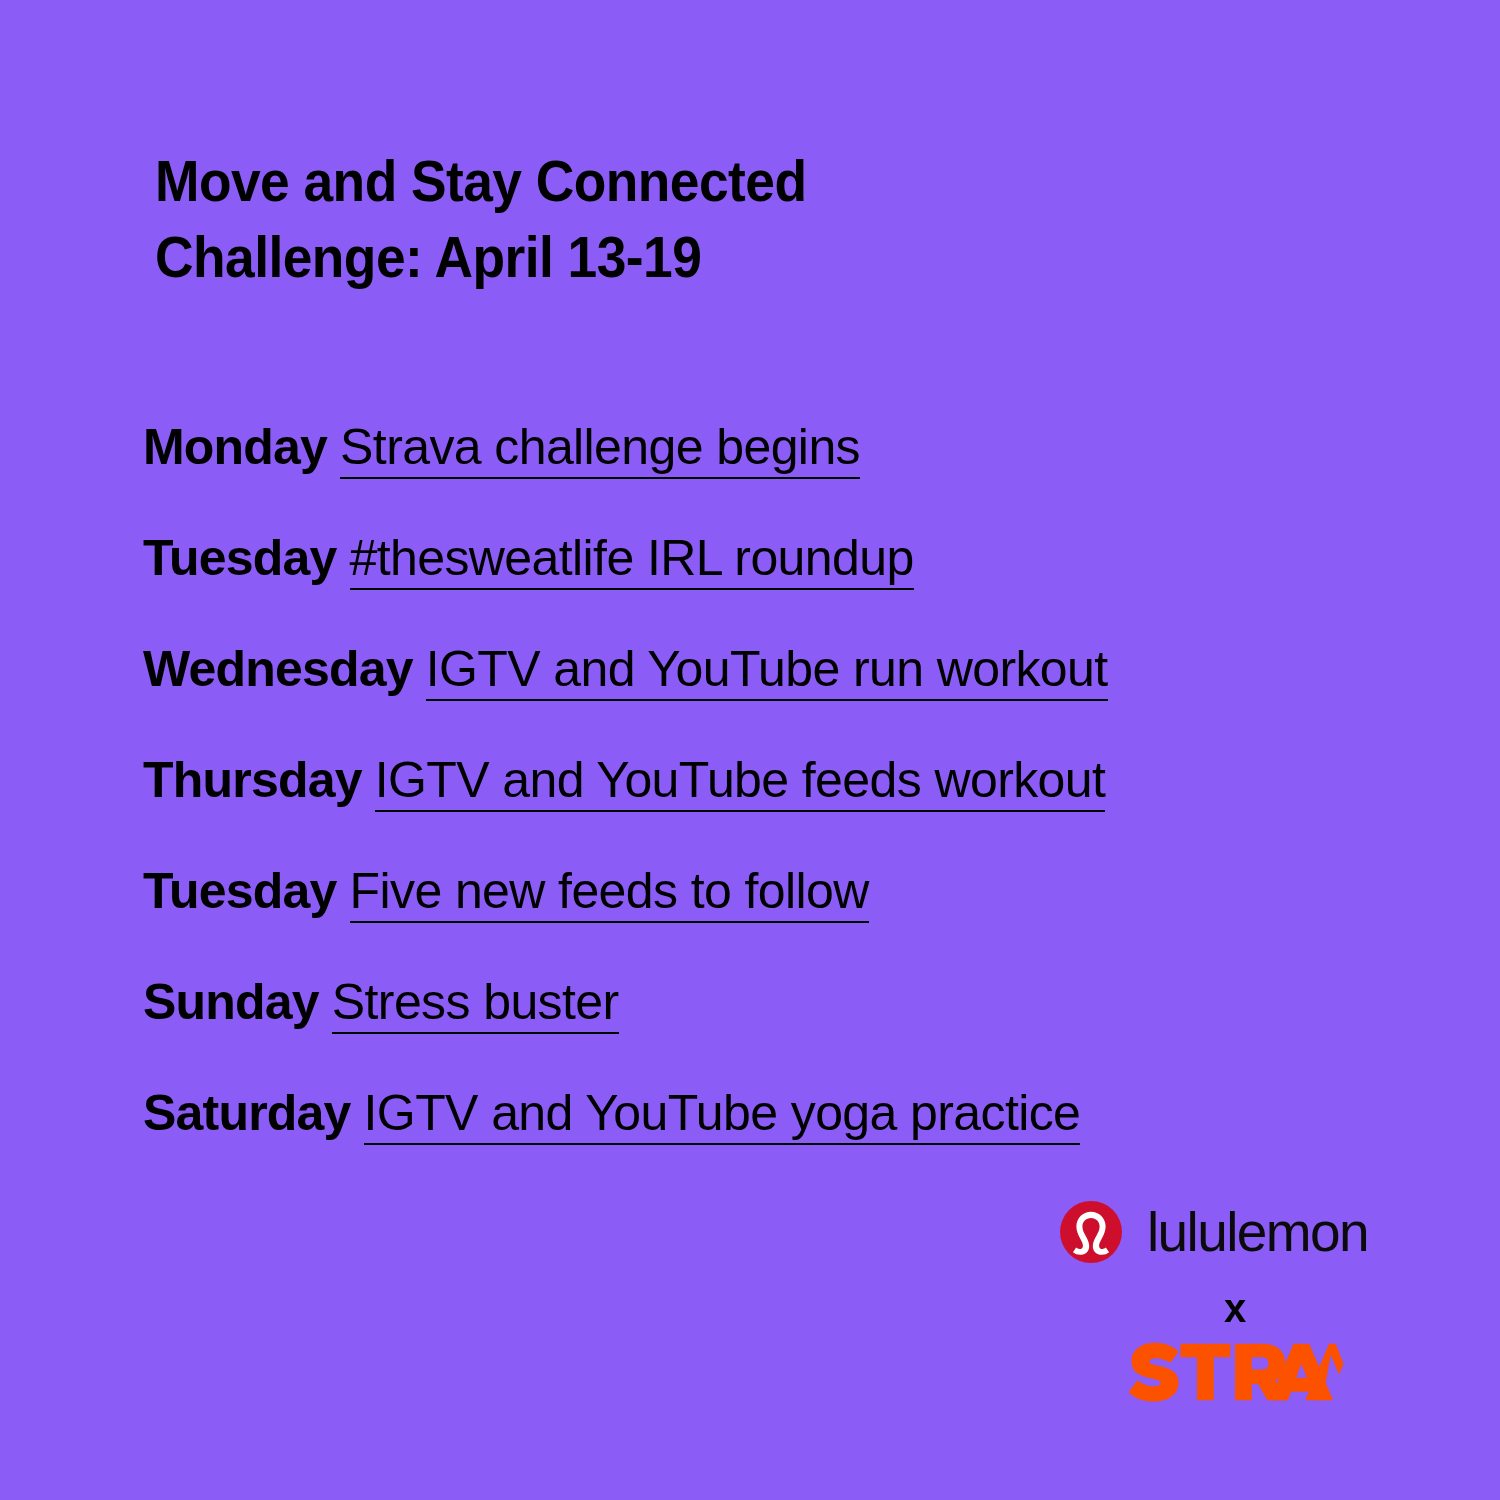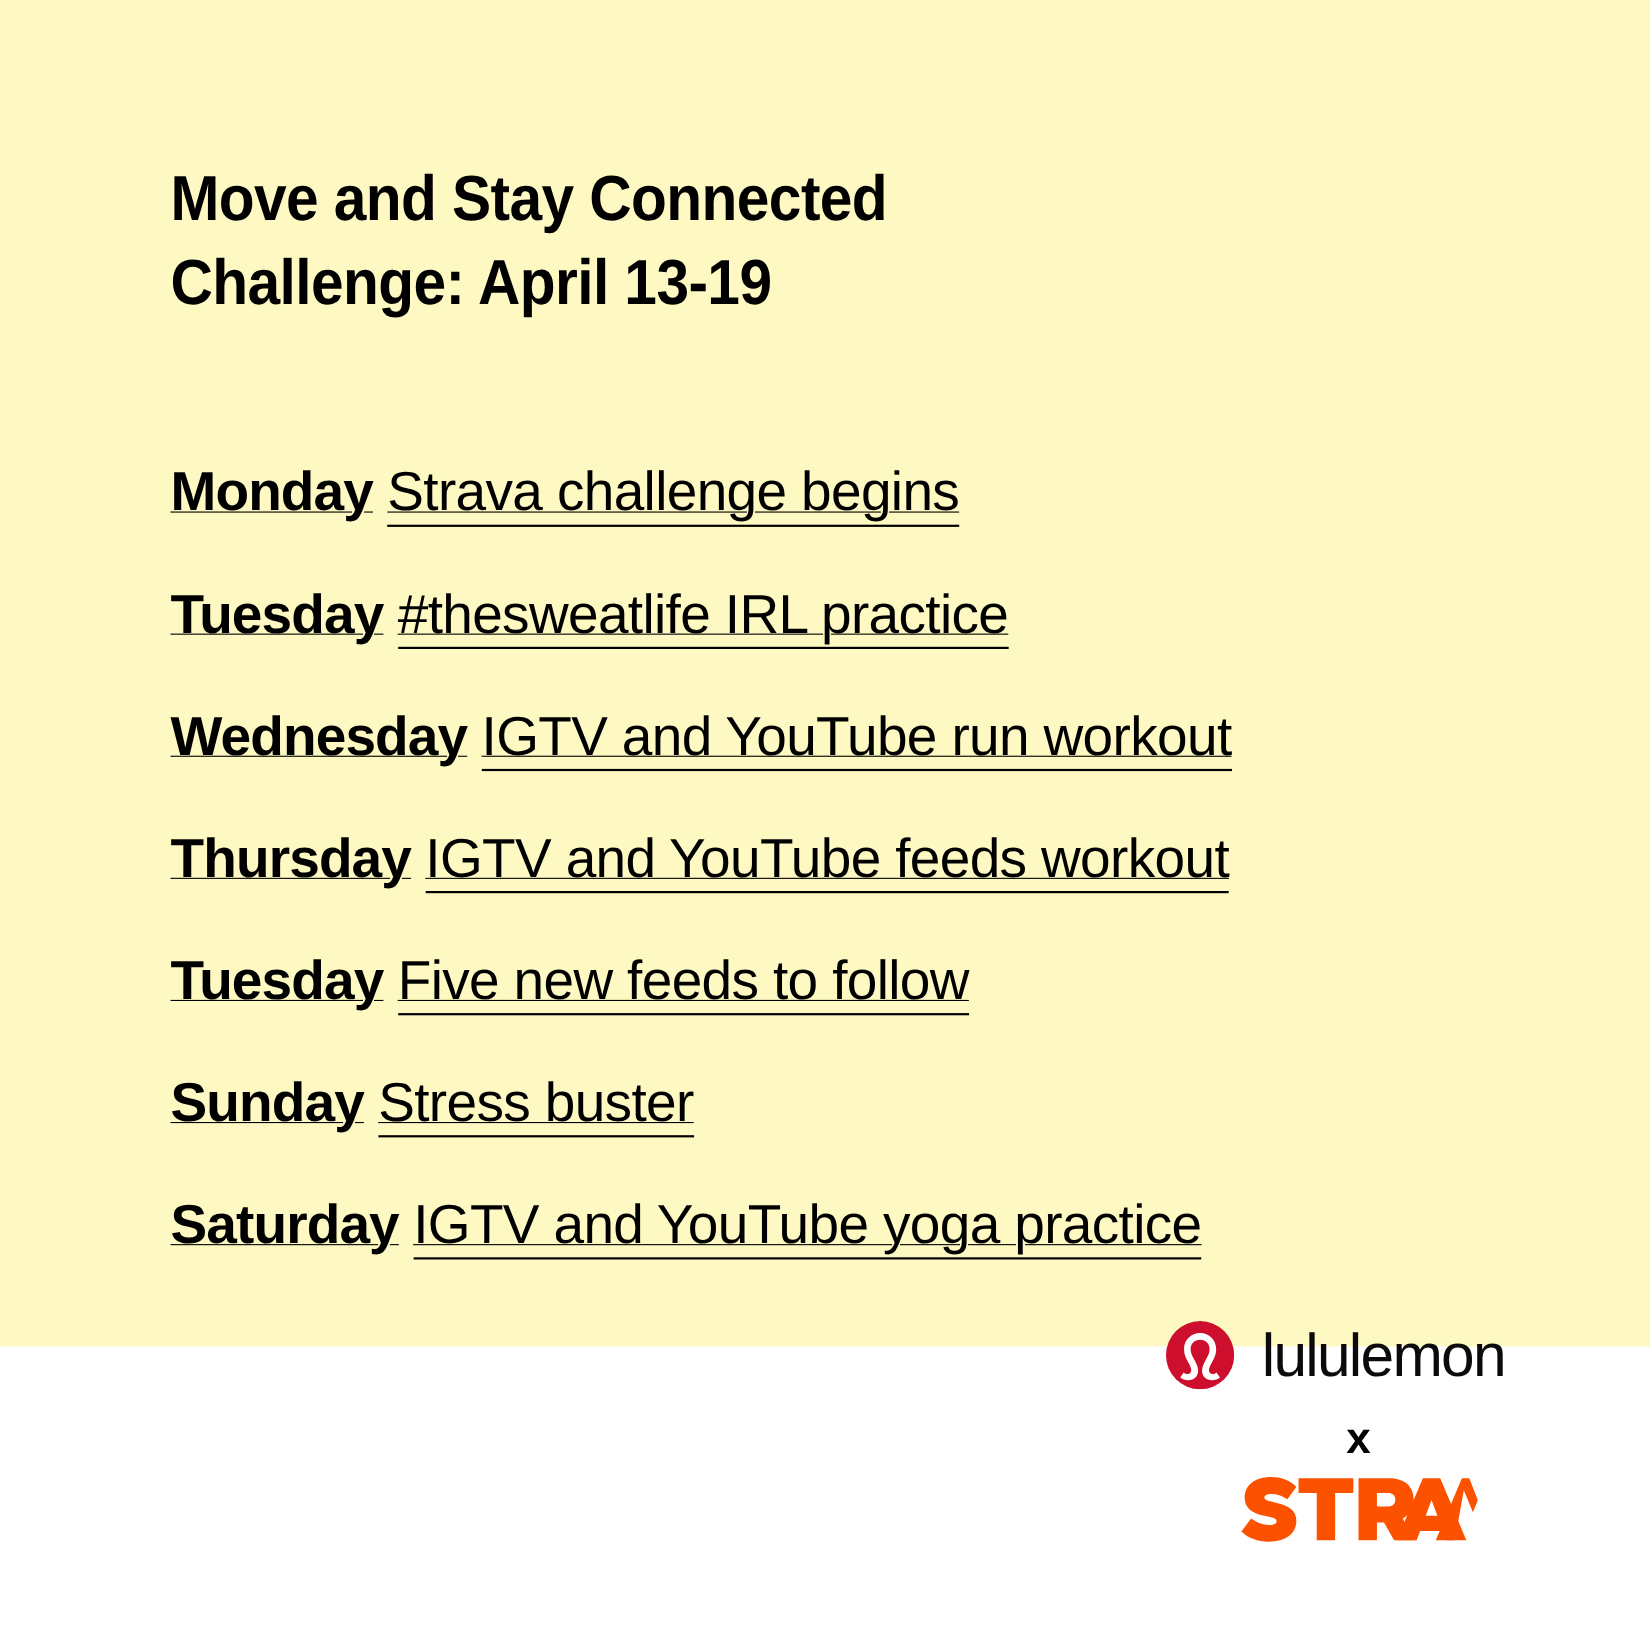--- a/index.html
+++ b/index.html
@@ -11,22 +11,22 @@
     height: 1500px;
     background: #ffffff;
     font-family: "Liberation Sans", sans-serif;
     -webkit-font-smoothing: antialiased;
     overflow: hidden;
   }
 
   .card {
     position: relative;
     width: 1500px;
-    height: 1224px;
-    background: #fef9c3;
+    height: 1500px;
+    background: #8b5cf6;
     box-sizing: border-box;
   }
 
   
   .title-block {
     position: absolute;
     left: 155px;
     top: 143px;
     width: 1000px;
   }
@@ -39,24 +39,23 @@
     letter-spacing: -0.6px;
     color: #000000;
     white-space: nowrap;
     transform: scaleX(0.92);
     transform-origin: left center;
   }
 
   
   .schedule {
     position: absolute;
-    left: 155px;
+    left: 143px;
     top: 392px;
     width: 1260px;
-    text-decoration: underline;
   }
   .row {
     height: 111px;
     line-height: 111px;
     white-space: nowrap;
     color: #000000;
   }
   .day {
     font-weight: 700;
     font-size: 50px;
@@ -133,21 +132,21 @@
     <span class="title-line">Challenge: April 13-19</span>
   </div>
 
   <div class="schedule">
 
     <div class="row">
       <span class="day">Monday</span><span class="desc">Strava challenge begins</span>
     </div>
 
     <div class="row">
-      <span class="day">Tuesday</span><span class="desc">#thesweatlife IRL practice</span>
+      <span class="day">Tuesday</span><span class="desc">#thesweatlife IRL roundup</span>
     </div>
 
     <div class="row">
       <span class="day">Wednesday</span><span class="desc">IGTV and YouTube run workout</span>
     </div>
 
     <div class="row">
       <span class="day">Thursday</span><span class="desc">IGTV and YouTube feeds workout</span>
     </div>
 

